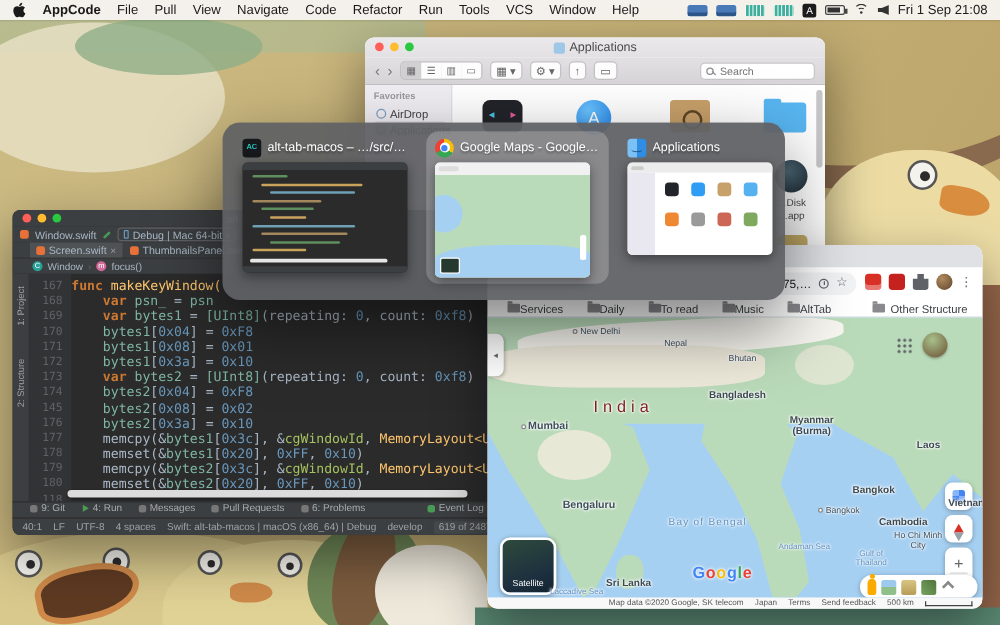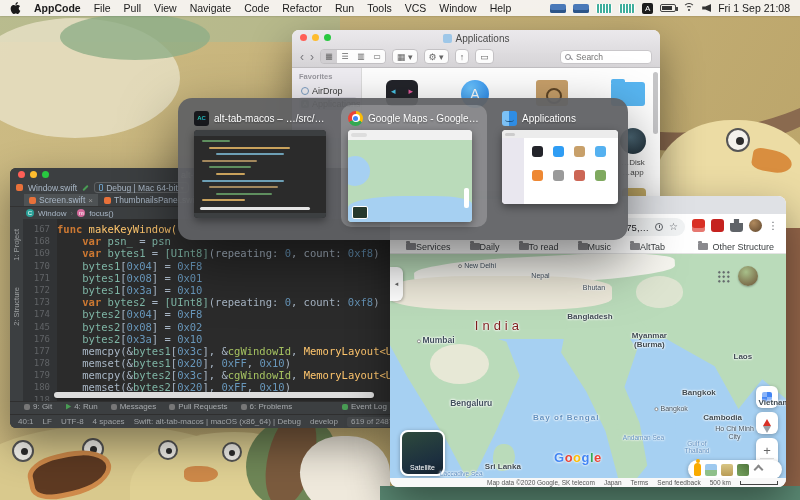--- a/index.html
+++ b/index.html
@@ -208,21 +208,21 @@
   .srilanka{left:26%;top:85%;width:5.5%;height:12%;background:#badbba;border-radius:50% 50% 60% 40%;}
   .patch1{left:10%;top:40%;width:15%;height:18%;background:#eeeadb;border-radius:50%;opacity:.85;}
   .patch2{left:62%;top:10%;width:12%;height:14%;background:#eeeadb;border-radius:50%;opacity:.7;}
   .isle{width:3px;height:6px;background:#badbba;border-radius:2px;}
   .ml{position:absolute;transform:translate(-50%,-50%);white-space:pre-line;text-align:center;color:#41505d;
       text-shadow:0 0 2px #fff,0 0 2px #fff,0 0 3px #fff;line-height:1.1;}
   .ml.city{font-size:8.5px;font-weight:bold;}
   .ml.city-sm{font-size:7px;}
   .ml.country-sm{font-size:8px;font-weight:bold;color:#3e4a52;}
   .ml.country-lg{font-size:13px;letter-spacing:4px;color:#7f1d1d;}
-  .ml.water{font-size:8px;color:#5f8fc0;letter-spacing:1px;font-weight:bold;}
+  .ml.water{font-size:8px;color:#5f8fc0;letter-spacing:1px;font-weight:normal;}
   .ml.water-sm{font-size:6.5px;color:#5f8fc0;}
   .ml-dot{display:inline-block;width:4px;height:4px;border:1px solid #8a8a8a;background:#fff;border-radius:50%;margin-right:2px;vertical-align:middle;}
   .panel-toggle{left:0;top:13px;width:13px;height:34px;background:#fff;border-radius:0 6px 6px 0;box-shadow:1px 1px 3px rgba(0,0,0,.25);
                 display:flex;align-items:center;justify-content:center;font-size:7px;color:#666;}
   .apps-grid{right:56px;top:16px;width:13px;height:13px;
              background:radial-gradient(circle,#5f6368 1.1px,transparent 1.3px);background-size:4.5px 4.5px;}
   .map-avatar{right:28px;top:12px;width:20px;height:20px;border-radius:50%;background:radial-gradient(circle at 40% 30%,#a8c08a,#6b4f33);
               box-shadow:0 1px 2px rgba(0,0,0,.3);}
   .sat-chip{left:10px;top:176px;width:45px;height:46px;border-radius:8px;border:2px solid #fff;box-shadow:0 1px 4px rgba(0,0,0,.3);
             background:linear-gradient(160deg,#2e4a3c,#1c2f3f 70%,#14222e);display:flex;align-items:flex-end;justify-content:center;}

